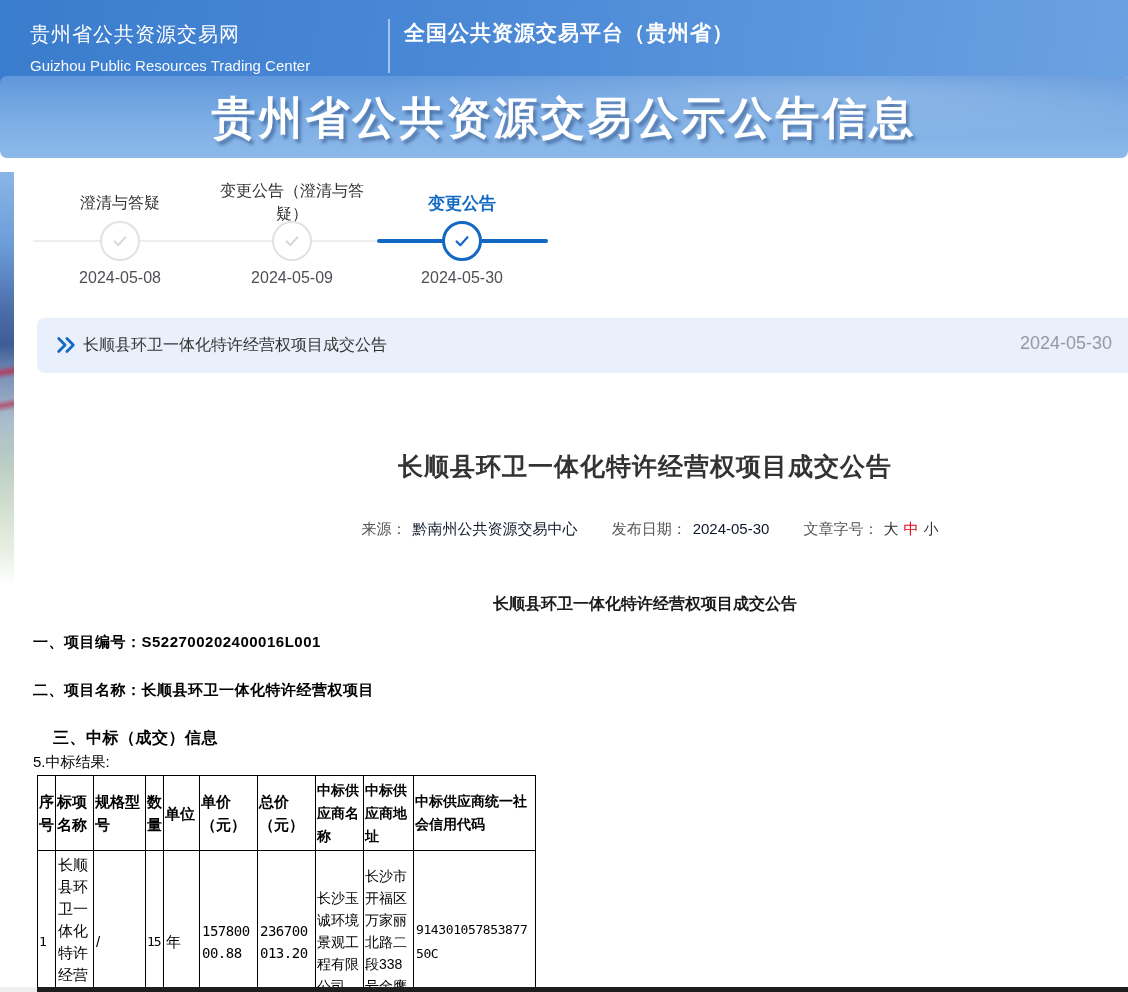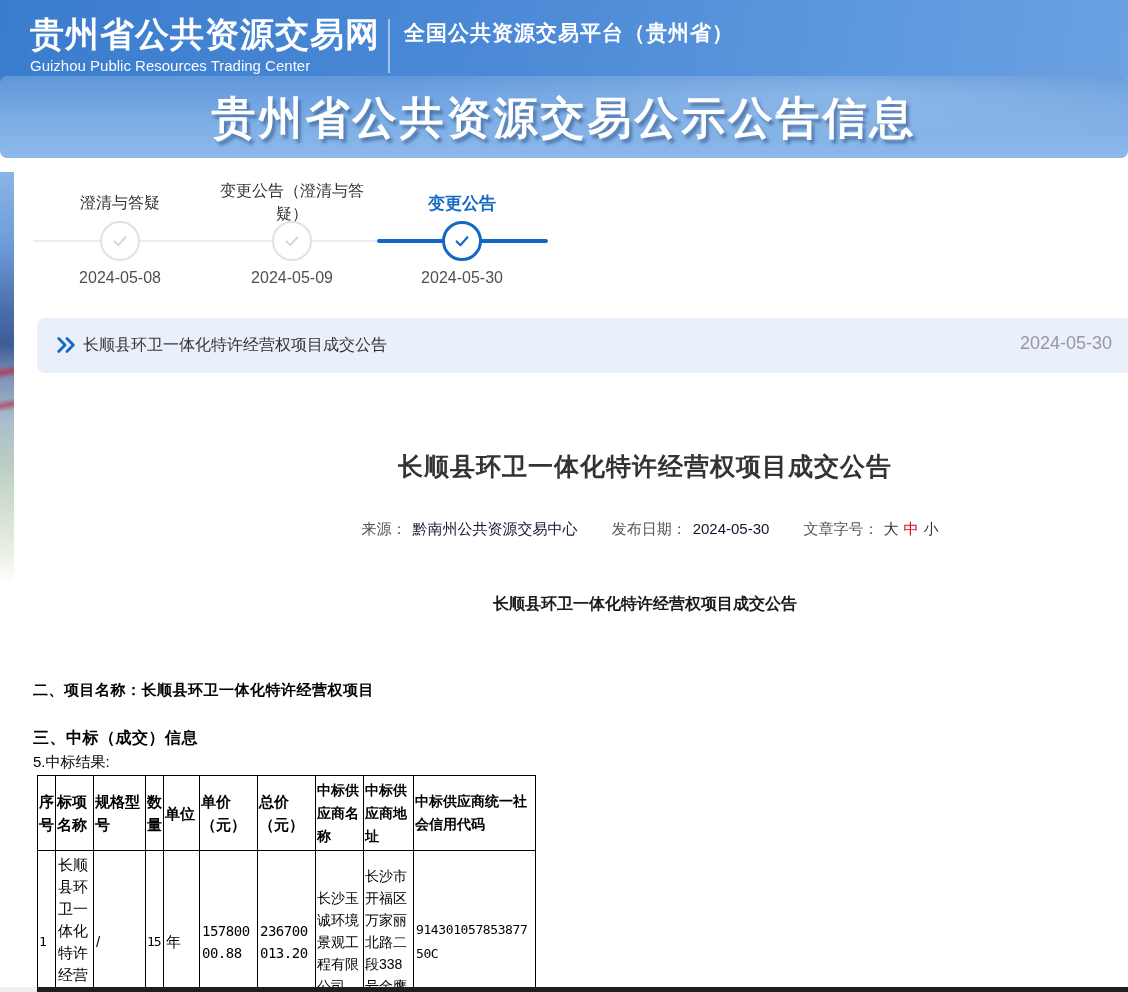--- a/index.html
+++ b/index.html
@@ -4,21 +4,21 @@
 <style>
   * { margin:0; padding:0; box-sizing:border-box; }
   html,body { width:1128px; height:992px; overflow:hidden; }
   body { font-family:"Liberation Sans", sans-serif; background:#fff; position:relative; }
   .page { position:relative; width:1128px; height:992px; background:#fff; overflow:hidden; }
 
   
   .header-top { position:absolute; left:0; top:0; width:1128px; height:90px;
     background:linear-gradient(100deg,#3a7ccd 0%,#4c8ad7 45%,#6ba2e2 100%); }
   .logo-block { position:absolute; left:30px; top:16px; color:#fff; }
-  .logo-cn { font-size:34px; font-weight:bold; letter-spacing:1px; line-height:36px; }
+  .logo-cn { font-size:20px; font-weight:normal; letter-spacing:1px; line-height:36px; }
   .logo-en { font-size:15px; font-weight:400; line-height:24px; color:rgba(255,255,255,.96); margin-top:2px; }
   .header-sep { position:absolute; left:388px; top:19px; width:2px; height:54px; background:rgba(255,255,255,.5); }
   .platform-block { position:absolute; left:404px; top:19px; color:#fff; font-size:21px; font-weight:bold; line-height:28px; letter-spacing:1px; }
 
   
   .banner { position:absolute; left:0; top:76px; width:1128px; height:82px;
     background:linear-gradient(180deg,#5f97db 0%,#7daee5 55%,#8db9ea 100%);border-radius:7px; }
   .banner::after { content:""; position:absolute; inset:0;
     background:radial-gradient(ellipse 60% 80% at 75% 20%, rgba(255,255,255,.22), transparent 70%); }
   .banner-title { position:absolute; left:0; right:0; top:13px; text-align:center; color:#fff;
@@ -64,21 +64,21 @@
   .article-meta { top:520px; font-size:15px; color:#555; }
   .article-meta .lbl { color:#555; margin-left:30px; }
   .article-meta .lbl:first-child { margin-left:10px; }
   .article-meta .val { color:#0f172a; margin-left:6px; }
   .fs-opt { margin-left:5px; color:#333; cursor:pointer; }
   .fs-opt.mid { color:#e60012; }
 
   
   .body-subtitle { top:594px; font-size:16px; font-weight:bold; color:#1a1a1a; }
   .sec { position:absolute; left:33px; font-size:15px; font-weight:bold; color:#000; letter-spacing:.5px; }
-  .sec-1 { top:633px; } .sec-2 { top:681px; } .sec-3 { top:728px; font-size:16px; }
+  .sec-1 { top:633px; } .sec-2 { top:681px; } .sec-3 { top:728px; font-size:16px;margin-left:20px; }
   .result-label { position:absolute; left:33px; top:753px; font-size:15px; color:#000; }
 
   
   .tbl-wrap { position:absolute; left:37px; top:775px; }
   table { border-collapse:collapse; table-layout:fixed; }
   th, td { border:1px solid #000; overflow:hidden; }
   th { font-size:15px; font-weight:bold; color:#000; text-align:left; vertical-align:middle;
        padding:2px 1px; line-height:23px; word-break:break-all; height:75px; }
   td { font-size:15px; color:#000; text-align:left; vertical-align:middle;
        padding:1px 2px; line-height:22px; word-break:break-all; height:182px; }
@@ -155,20 +155,21 @@
 
   <div class="article-center article-title">长顺县环卫一体化特许经营权项目成交公告</div>
 
   <div class="article-center article-meta">
     <span class="lbl">来源：</span><span class="val">黔南州公共资源交易中心</span>
     <span class="lbl">发布日期：</span><span class="val">2024-05-30</span>
     <span class="lbl">文章字号：</span><span class="fs-opt">大</span><span class="fs-opt mid">中</span><span class="fs-opt">小</span>
   </div>
 
   <div class="article-center body-subtitle">长顺县环卫一体化特许经营权项目成交公告</div>
+  <div class="sec sec-1">一、项目编号：S522700202400016L001</div>
   <div class="sec sec-2">二、项目名称：长顺县环卫一体化特许经营权项目</div>
   <div class="sec sec-3">三、中标（成交）信息</div>
   <div class="result-label">5.中标结果:</div>
 
   <div class="tbl-wrap">
     <table>
       <colgroup>
         <col style="width:14px">
           <col style="width:38px">
           <col style="width:52px">

